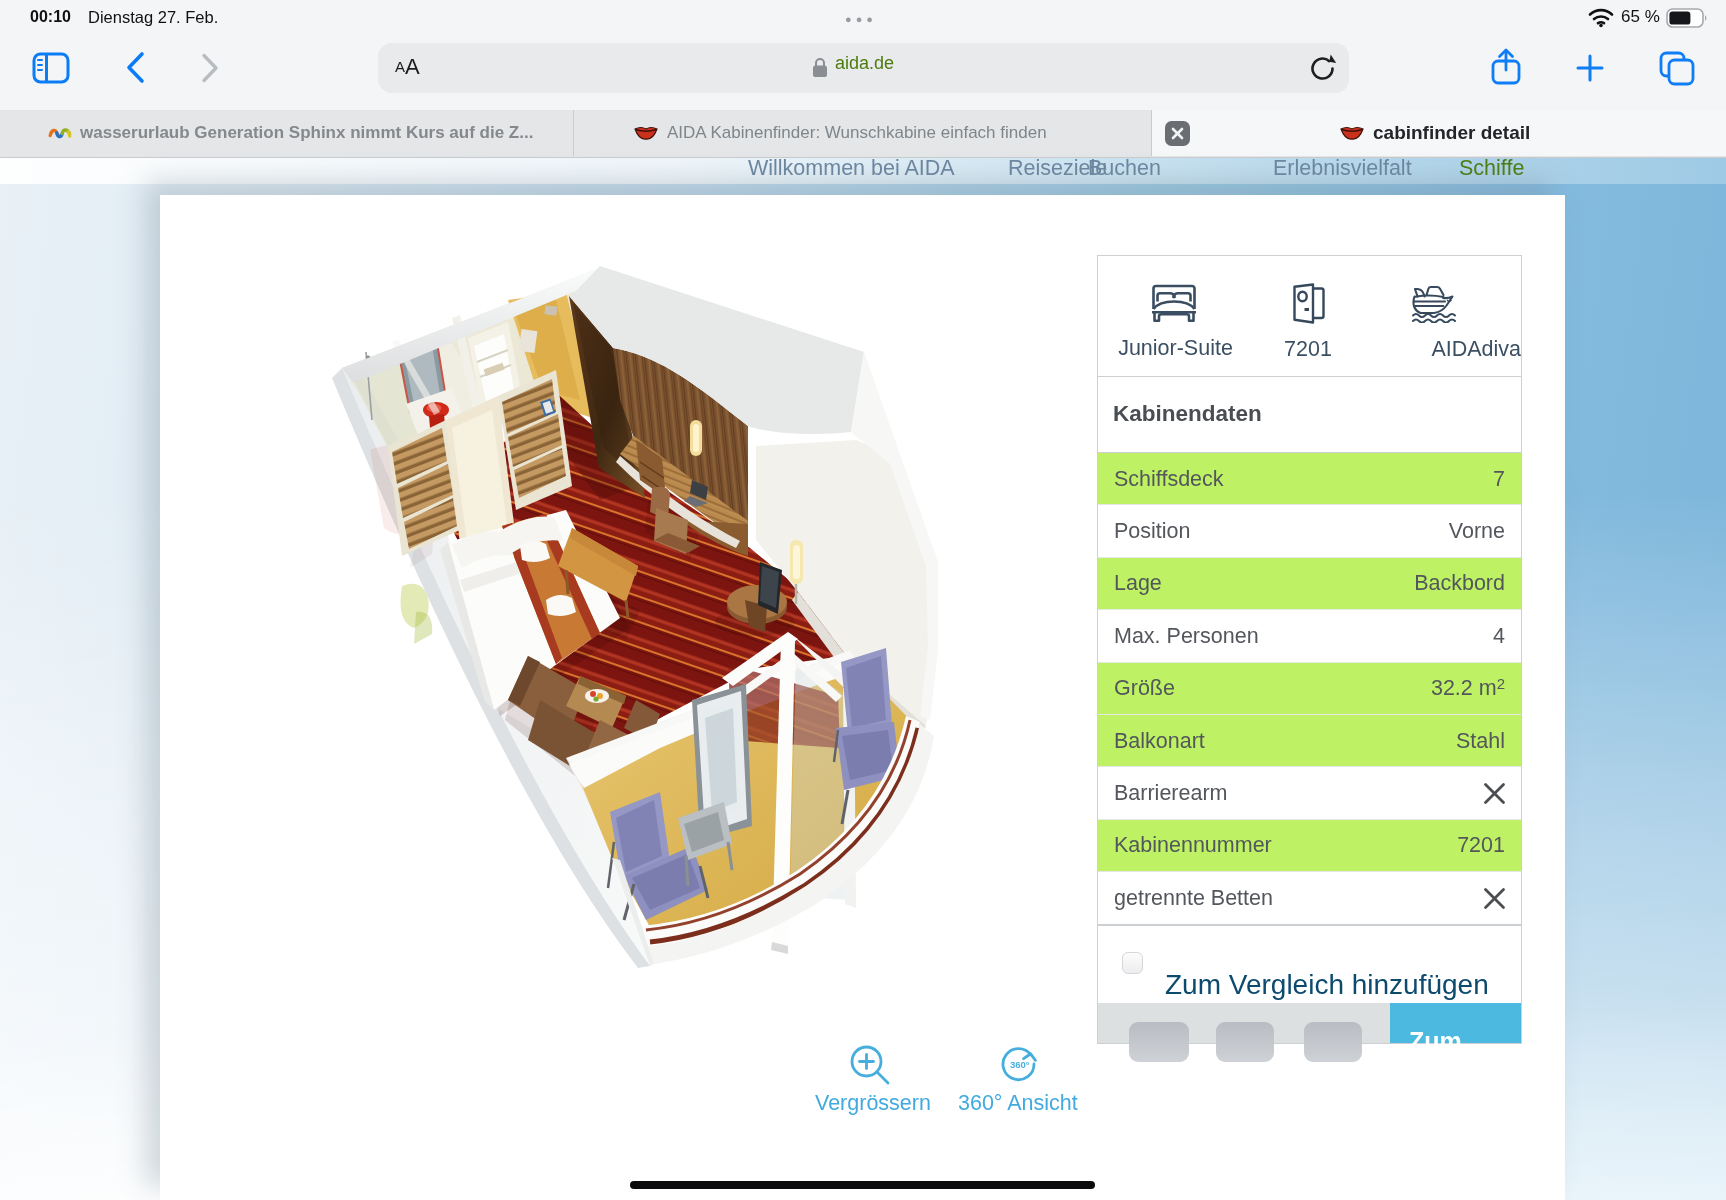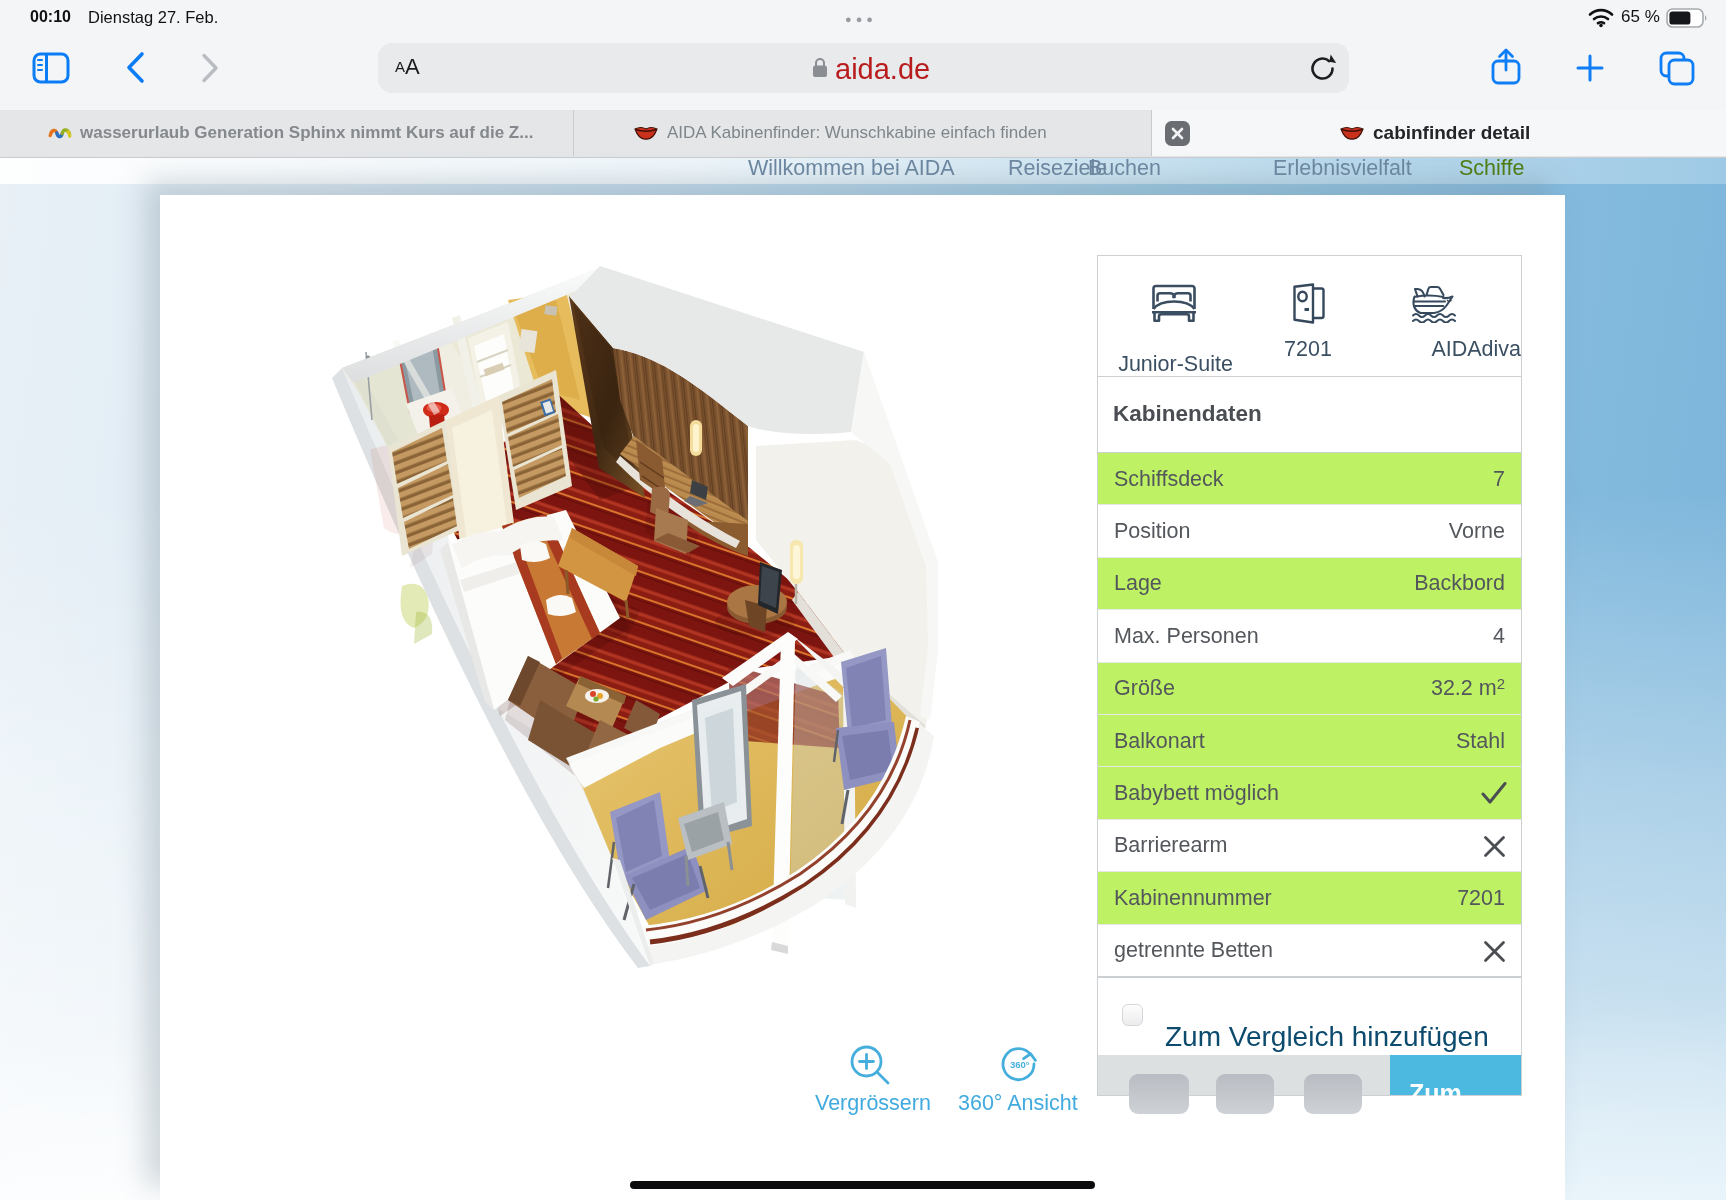--- a/index.html
+++ b/index.html
@@ -82,21 +82,21 @@
    <div id="urlfield"></div>
 
    <span class="abs" style="left:395px;top:58px;font-size:15px;color:#1b1b1d">A</span>
    <span class="abs" style="left:405px;top:54px;font-size:22px;color:#1b1b1d">A</span>
 
    <svg class="abs" style="left:812px;top:57px" width="16" height="21" viewBox="0 0 16 21">
         <rect x="1" y="8.5" width="14" height="11.5" rx="2.6" fill="#8a8e93"></rect>
         <path d="M4 9 V6 a4 4 0 0 1 8 0 v3" fill="none" stroke="#8a8e93" stroke-width="2"></path>
       </svg>
 
-   <span class="abs" style="left:835px;top:53px;font-size:29px;color:#b91c1c">aida.de</span>
+   <span class="abs" style="left:835px;top:53px;font-size:18px;color:#4d7c0f">aida.de</span>
 
    <svg class="abs" style="left:1309px;top:53px" width="27" height="30" viewBox="0 0 27 30">
         <path d="M23.5 15.5 a10 10 0 1 1 -3.2-7.3" fill="none" stroke="#1e1e20" stroke-width="2.6" stroke-linecap="round"></path>
         <path d="M21.2 1.5 l-0.4 7.2 7 0.5 z" fill="#1e1e20" transform="rotate(8 21 5)"></path>
       </svg>
 
    <svg class="abs" style="left:1490px;top:48px" width="32" height="38" viewBox="0 0 32 38">
         <g fill="none" stroke="#0f7df5" stroke-width="2.8" stroke-linecap="round" stroke-linejoin="round">
           <rect x="3" y="13" width="26" height="22" rx="5"></rect>
           <line x1="16" y1="2.5" x2="16" y2="22"></line>
@@ -486,21 +486,21 @@
             <path d="M15.5 12 l2-6.5 q0.5-1.5 2.5-1.5 h6 q2 0 3 1.8 l3.5 6.3"></path>
             <path d="M4.5 13.7 q14 -2.5 28 0.3"></path>
             <path d="M3 18.5 h31"></path>
             <path d="M3.3 23 h29"></path>
             <path d="M36.5 17.5 q1.7 1.7 3.4 0" stroke-width="1.7"></path>
             <path d="M2 32.5 q3-3.2 6 0 q3 3.2 6 0 q3-3.2 6 0 q3 3.2 6 0 q3-3.2 6 0 q3 3.2 6 0 q3-3.2 6 0" stroke-width="2"></path>
             <path d="M2 38 q3-3.2 6 0 q3 3.2 6 0 q3-3.2 6 0 q3 3.2 6 0 q3-3.2 6 0 q3 3.2 6 0 q3-3.2 6 0" stroke-width="2"></path>
           </g>
         </svg>
 
-     <div class="abs" style="left:0;top:96px;width:155px;text-align:center;color:#3b4f63;font-size:21.5px">Junior-Suite</div>
+     <div class="abs" style="left:0;top:80px;width:155px;text-align:center;color:#3b4f63;font-size:21.5px">Junior-Suite</div>
      <div class="abs" style="left:155px;top:81px;width:110px;text-align:center;color:#3b4f63;font-size:21.5px">7201</div>
      <div class="abs" style="left:265px;top:81px;width:158px;text-align:right;color:#3b4f63;font-size:21.5px">AIDAdiva</div>
    </div>
 
    <div style="position:relative;height:75px;border-top:1px solid #cdd0d2">
      <span class="abs" style="left:15px;top:24px;font-size:22.5px;font-weight:700;color:#4a4e53">Kabinendaten</span>
    </div>
 
    <div class="trow g" style="border-top:1px solid #cdd0d2">
         <span class="lab">Schiffsdeck</span>
@@ -527,26 +527,20 @@
         <span class="val">32.2 m<span class="sup">2</span></span>
       </div>
 
 
    <div class="trow g">
         <span class="lab">Balkonart</span>
         <span class="val">Stahl</span>
       </div>
 
 
-   <div class="trow g">
-        <span class="lab">Babybett möglich</span>
-        <svg class="abs" style="right:14px;top:14px" width="26" height="24" viewBox="0 0 26 24">
-          <path d="M2 13 l7 8 L24 2.5" fill="none" stroke="#4a4e52" stroke-width="3" stroke-linecap="round" stroke-linejoin="round"></path>
-        </svg>
-      </div>
 
    <div class="trow">
         <span class="lab">Barrierearm</span>
         <svg class="abs" style="right:15px;top:15px" width="23" height="23" viewBox="0 0 23 23">
           <g stroke="#4a4e52" stroke-width="2.8" stroke-linecap="round">
             <line x1="2.5" y1="2.5" x2="20.5" y2="20.5"></line>
             <line x1="20.5" y1="2.5" x2="2.5" y2="20.5"></line>
           </g>
         </svg>
       </div>

